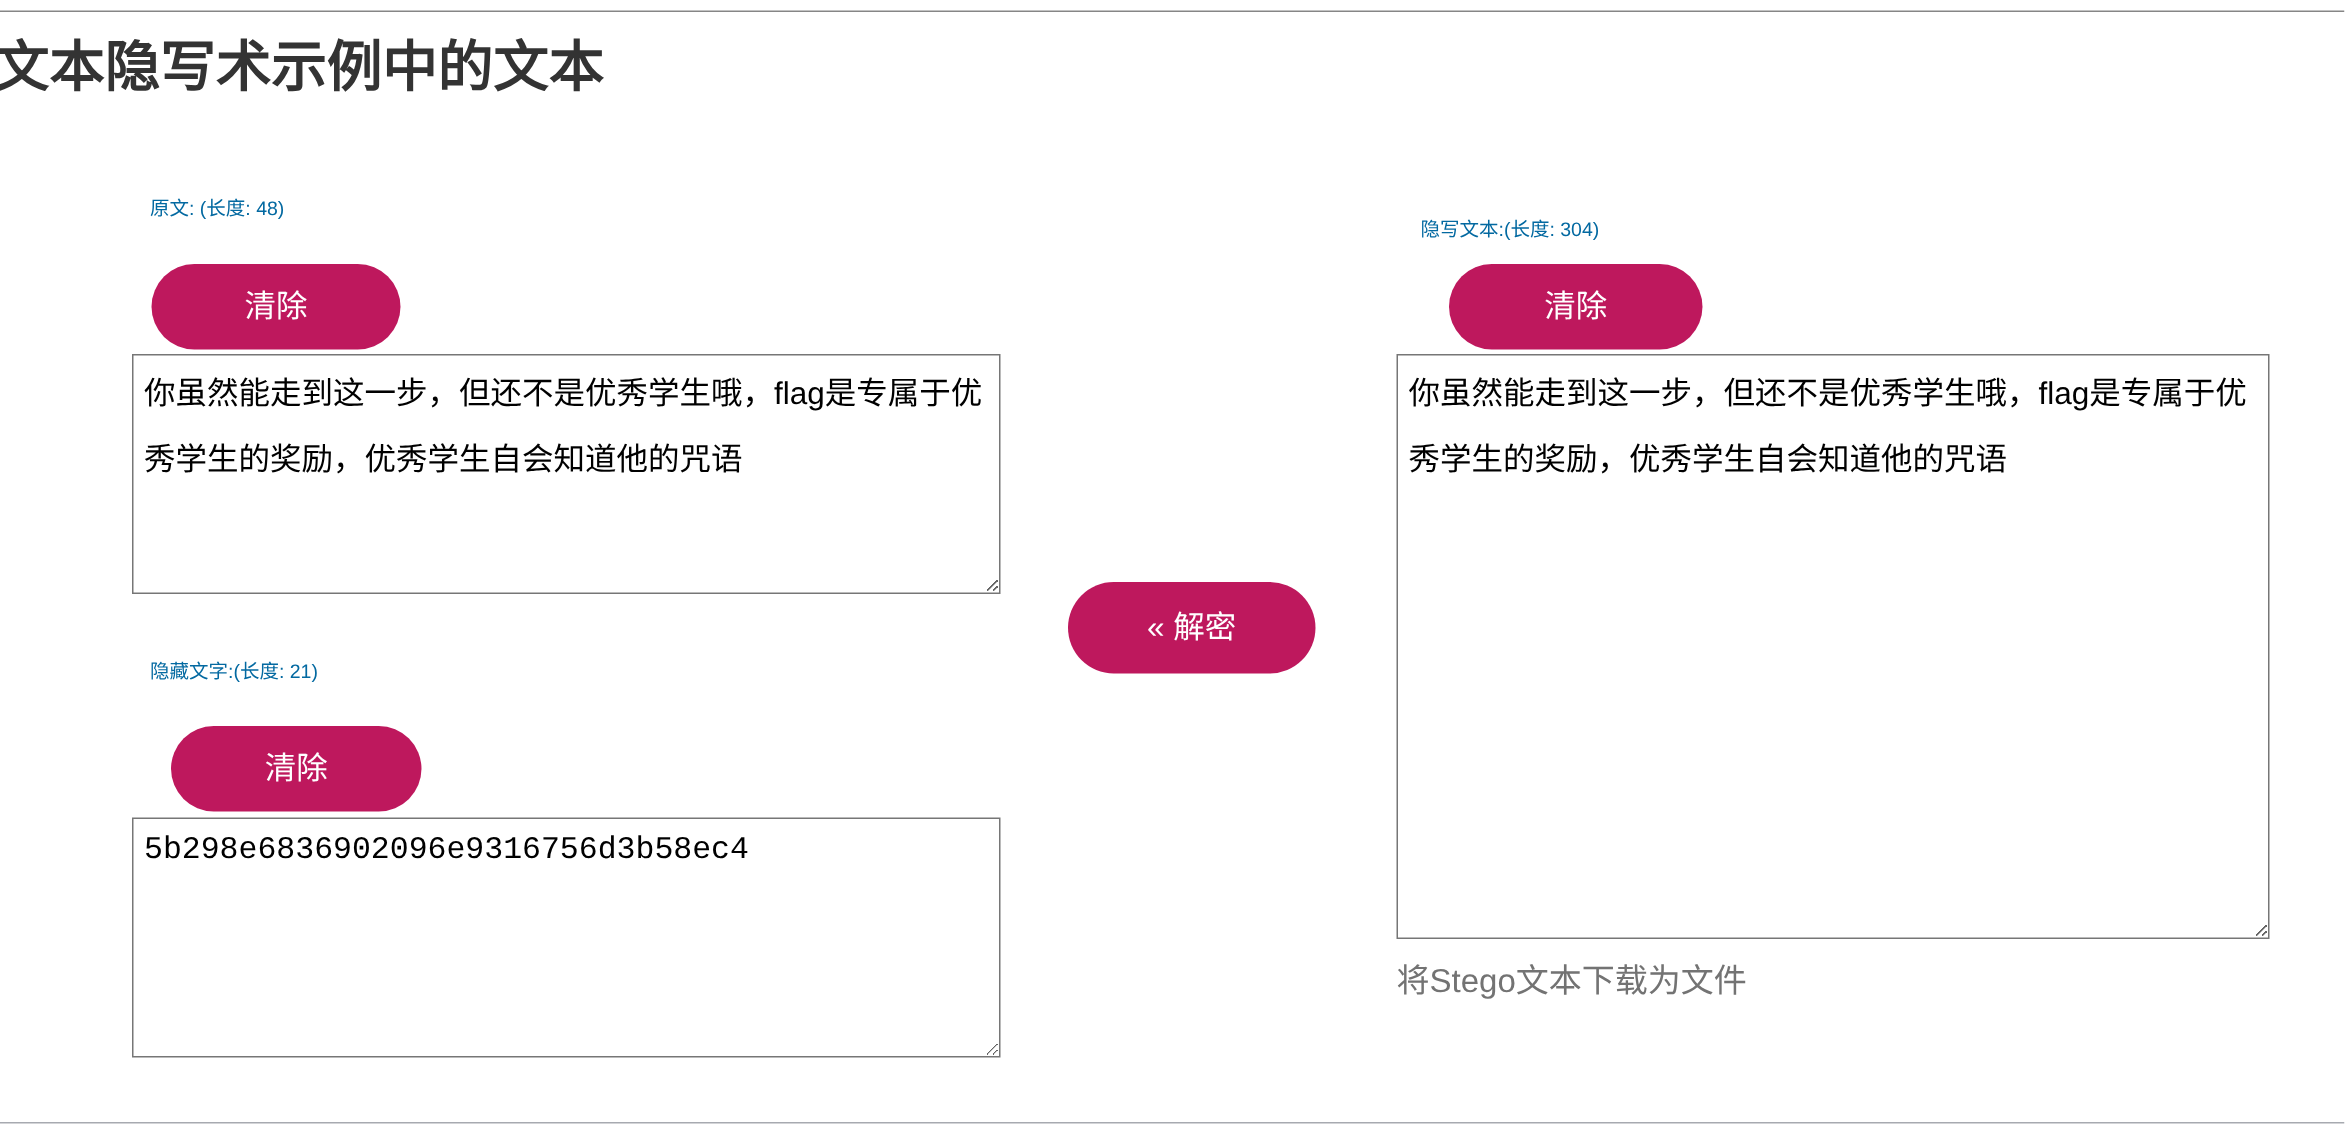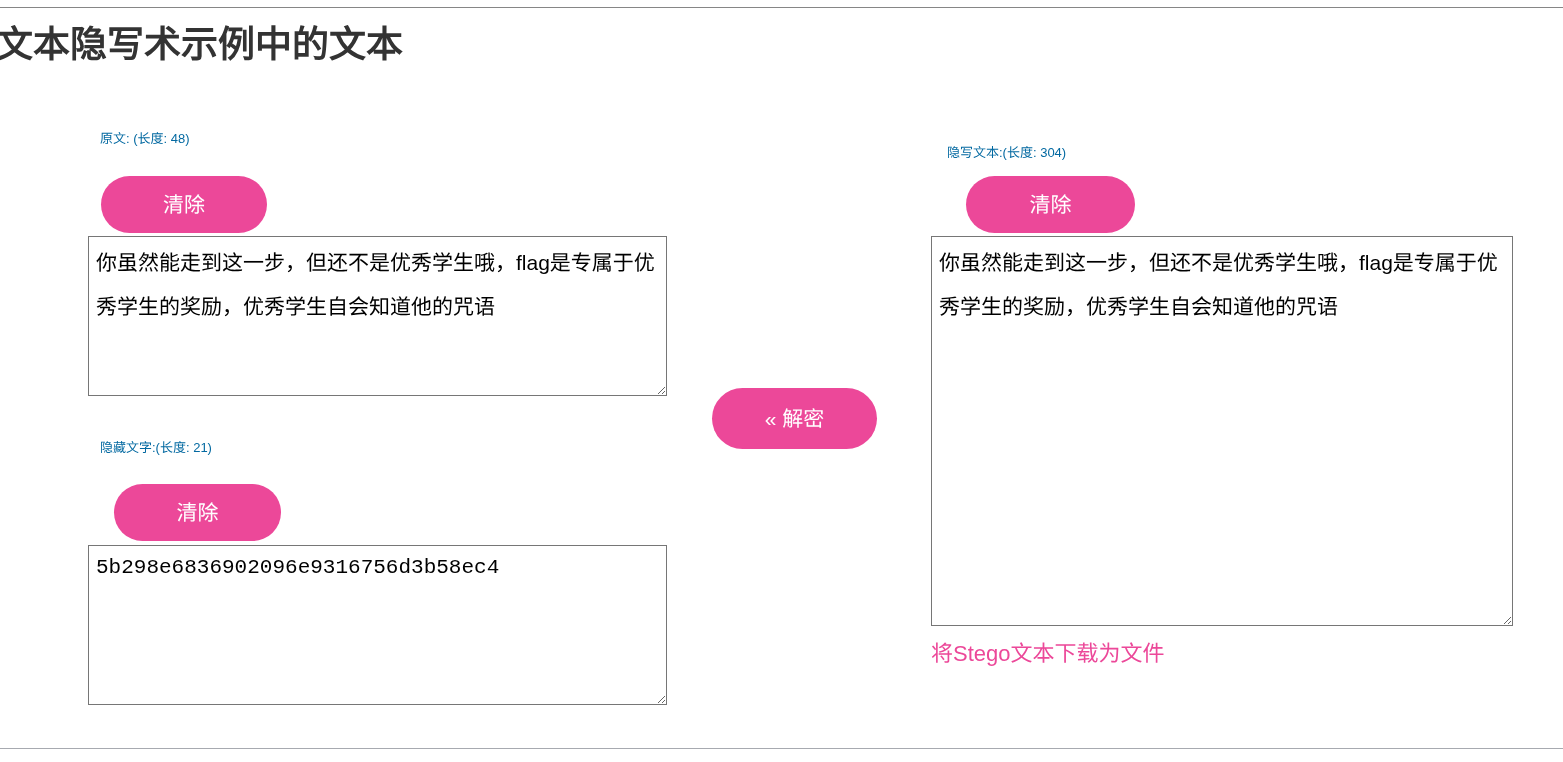--- a/index.html
+++ b/index.html
@@ -64,21 +64,21 @@
     font-size: 13px;
     line-height: 24px;
     color: #0369a1;
     white-space: nowrap;
   }
 
   
   .btn {
     position: absolute;
     box-sizing: border-box;
-    background: #ec4899;
+    background: #be185d;
     color: #ffffff;
     border: none;
     border-radius: 999px;
     font-family: "Liberation Sans", "DejaVu Sans", sans-serif;
     font-size: 21px;
     line-height: 1;
     text-align: right;
     cursor: pointer;
     padding: 0;
     display: flex;
@@ -116,21 +116,21 @@
   .ta-hidden { left: 88px;  top: 545px; width: 579px; height: 160px;
                line-height: 36px; word-break: break-all; font-family: Liberation Mono, monospace; }
   .ta-stego  { left: 931px; top: 236px; width: 582px; height: 390px; }
 
   .download-link {
     position: absolute;
     left: 931px;
     top: 640px;
     font-size: 22px;
     line-height: 28px;
-    color: #ec4899;
+    color: #737373;
     text-decoration: none;
     white-space: nowrap;
     cursor: pointer;
   }
 
   .lbl-plain  { left: 100px; top: 127px; }
   .lbl-hidden { left: 100px; top: 436px; }
   .lbl-stego  { left: 947px; top: 141px; }
 </style>
 </head>

